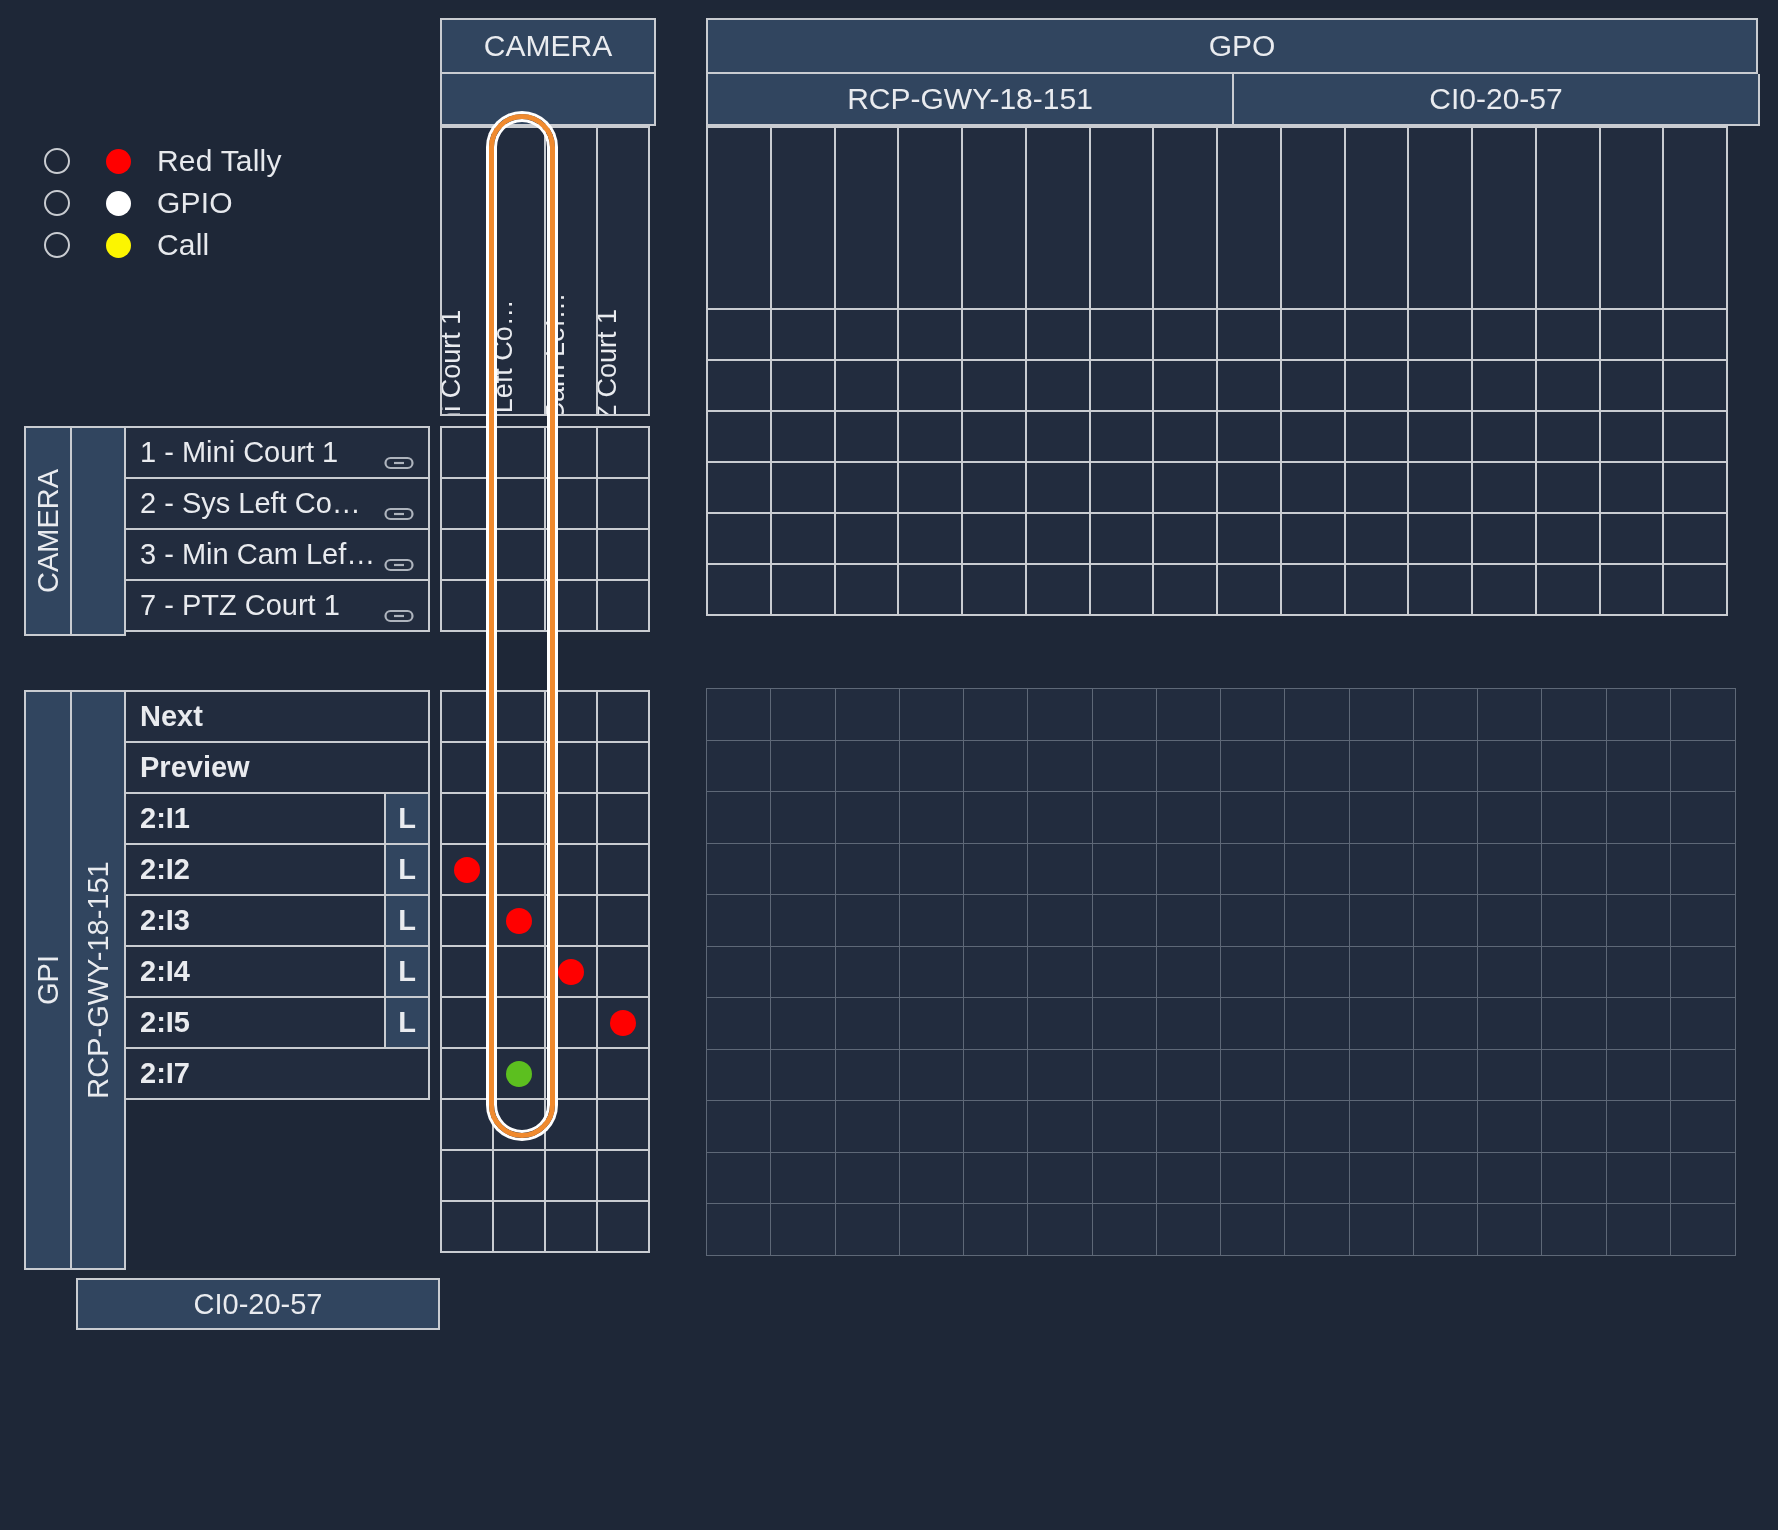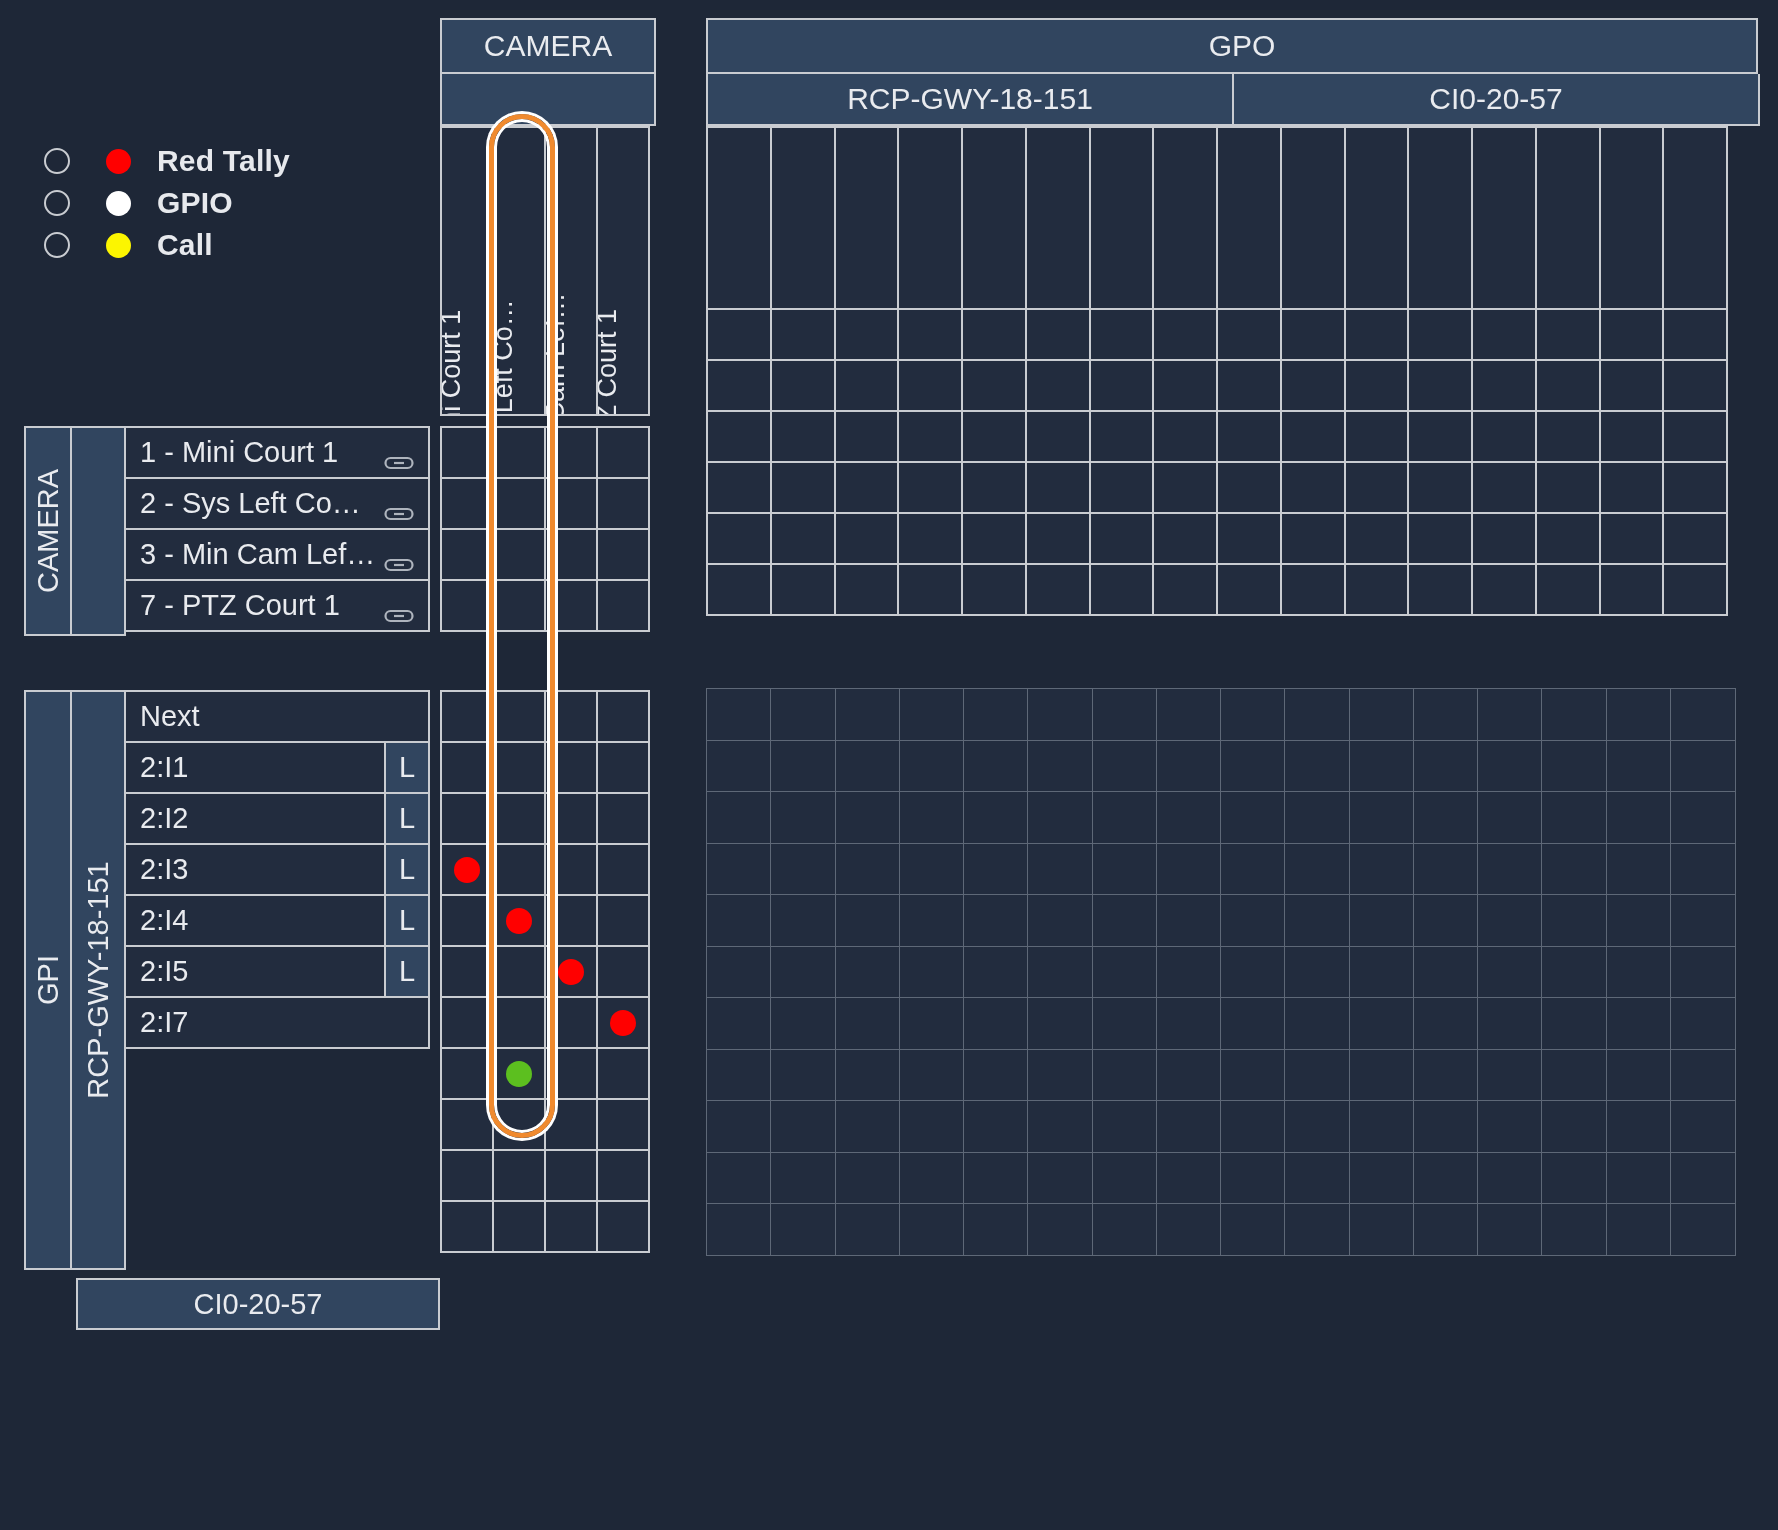--- a/index.html
+++ b/index.html
@@ -33,21 +33,20 @@
     width: 11px; height: 11px; border-radius: 50%;
     background: #dfe1e5;
   }
   .dot {
     width: 25px; height: 25px; border-radius: 50%;
     flex: none; margin-right: 26px;
   }
   .legend-label {
     color: #e7e9ed; font-size: 30px; letter-spacing: .2px;
     white-space: nowrap;
-    font-weight: bold;
   }
 
   
   #cam-header { position: absolute; left: 440px; top: 18px; }
   #cam-title {
     width: 216px; height: 56px;
     background: #31455f; border: 2px solid #c9ccd1;
     color: #e9ebef; font-size: 30px;
     display: flex; align-items: center; justify-content: center;
   }
@@ -167,21 +166,21 @@
   #gpi-dev span {
     position: absolute; left: 50%; top: 50%;
     transform: translate(-50%,-50%) rotate(-90deg);
     white-space: nowrap; color: #e9ebef; font-size: 29px;
   }
   .gpi-row {
     width: 306px; height: 53px;
     background: #222c3e; border: 2px solid #c9ccd1;
     margin-bottom: -2px;
     display: flex; align-items: center;
-    color: #e9ebef; font-size: 29px;
+    color: #e9ebef; font-size: 29px; font-weight: bold;
   }
   .gpi-name { padding-left: 14px; flex: 1; }
   .gpi-l {
     width: 44px; height: 100%;
     background: #31455f; border-left: 2px solid #c9ccd1;
     display: flex; align-items: center; justify-content: center;
     color: #e9ebef; font-size: 29px; flex: none;
   }
   #gpi-footer {
     position: absolute; left: 76px; top: 1278px;
@@ -501,20 +500,23 @@
     <span>GPI</span>
   </div>
   <div id="gpi-dev">
     <span>RCP-GWY-18-151</span>
   </div>
   <div id="gpi-names">
       <div class="gpi-row">
         <span class="gpi-name">Next</span>
       </div>
       <div class="gpi-row">
+        <span class="gpi-name">Preview</span>
+      </div>
+      <div class="gpi-row">
         <span class="gpi-name">2:I1</span>
         <span class="gpi-l">L</span>
       </div>
       <div class="gpi-row">
         <span class="gpi-name">2:I2</span>
         <span class="gpi-l">L</span>
       </div>
       <div class="gpi-row">
         <span class="gpi-name">2:I3</span>
         <span class="gpi-l">L</span>

